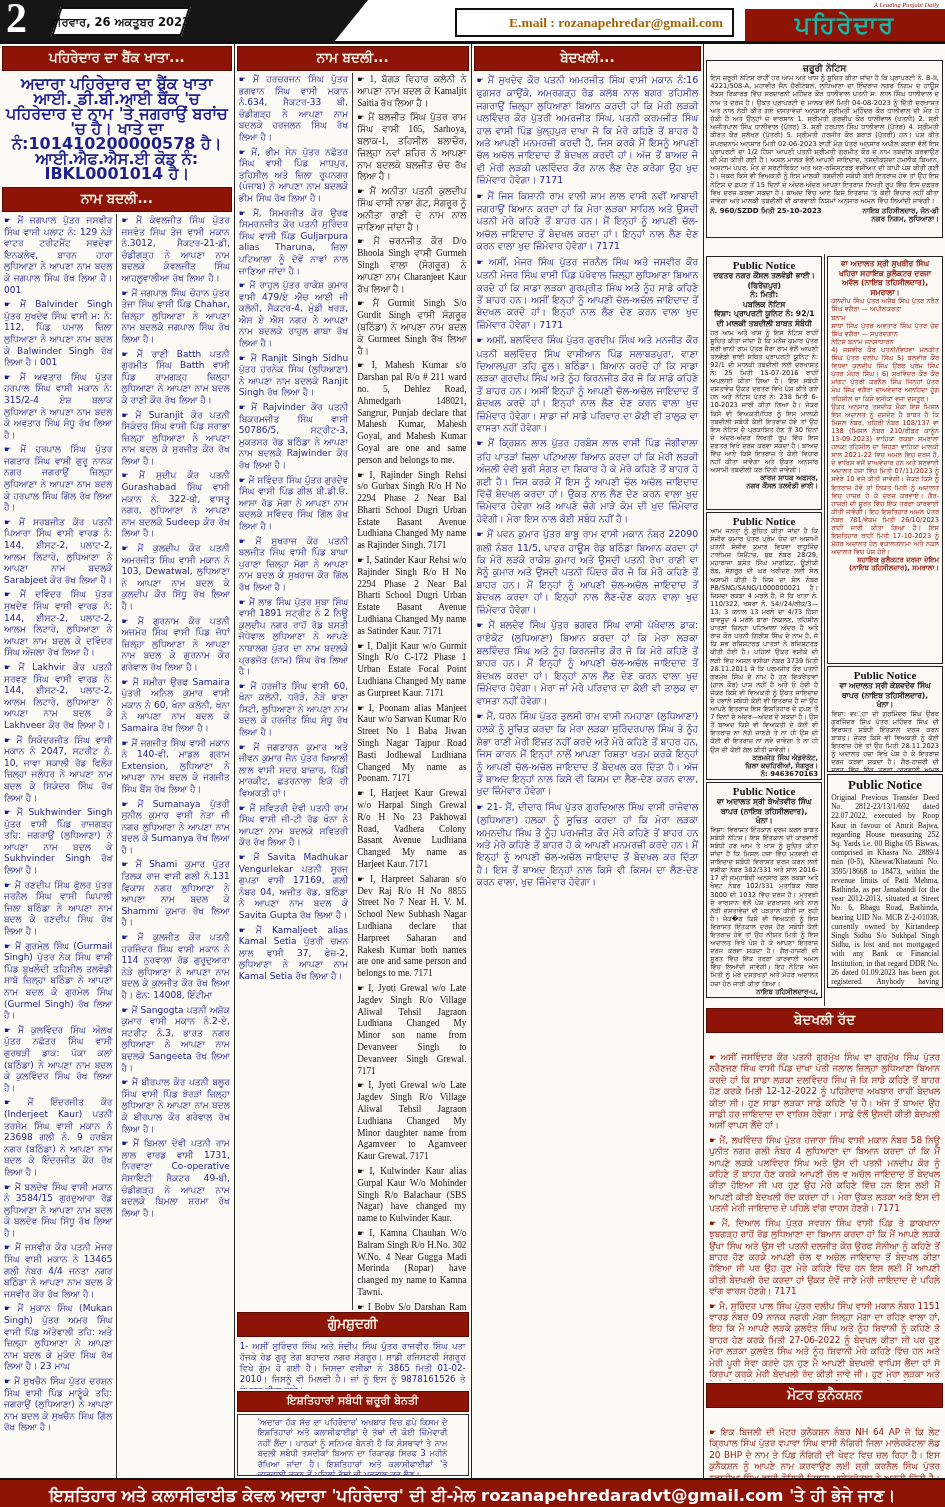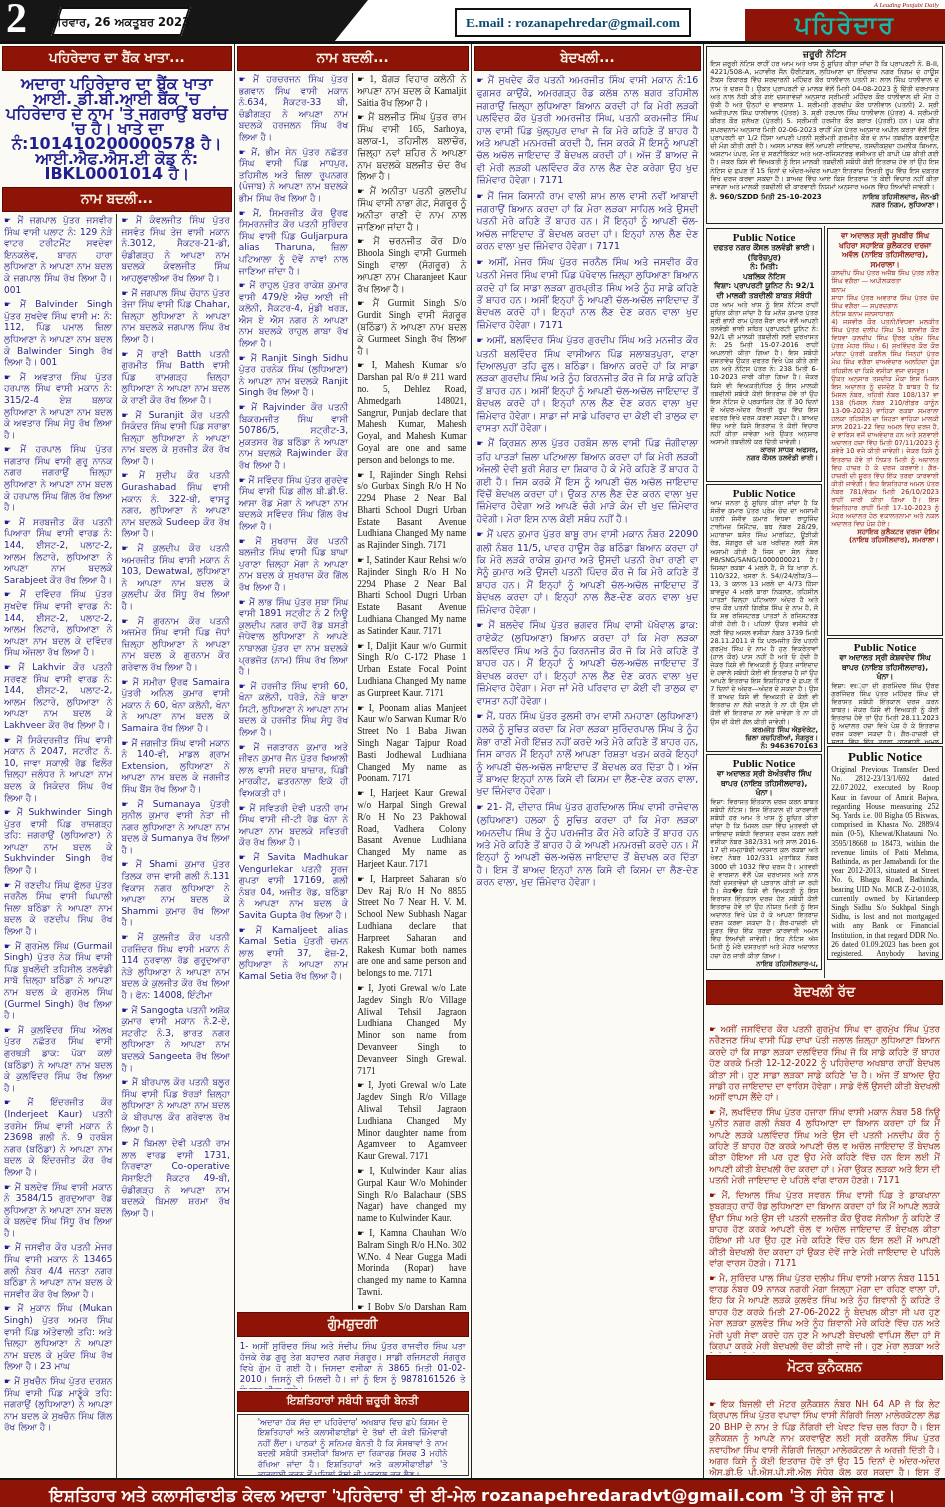--- a/index.html
+++ b/index.html
@@ -11,21 +11,21 @@
   .mh-black{position:absolute;left:0;top:0;height:41px;width:368px;background:#161616;
             clip-path:polygon(0 0,100% 0,91% 100%,0 100%);}
   .page-num{position:absolute;left:6px;top:-6px;color:#fff;font-family:"Liberation Serif",serif;
             font-weight:bold;font-size:42px;z-index:3;}
   .date-pill{position:absolute;left:56px;top:7px;width:126px;height:25px;background:#fff;
              border:2px solid #111;transform:skewX(-18deg);z-index:2;
              display:flex;align-items:center;justify-content:center;}
   .date-pill span{transform:skewX(18deg);font-weight:bold;font-size:11.5px;color:#111;white-space:nowrap;}
   .email-box{position:absolute;left:455px;top:8px;width:232px;height:25px;border:2px solid #111;
              background:#fff;display:flex;align-items:center;justify-content:center;
-             font-family:"Liberation Serif",serif;font-weight:bold;font-size:13.5px;color:#0c4a6e;}
+             font-family:"Liberation Serif",serif;font-weight:bold;font-size:13.5px;color:#a16207;padding-left:43px;}
   .logo-blk{position:absolute;right:0;top:0;width:200px;height:41px;background:#fff;}
   .logo-tag{height:9px;text-align:right;padding-right:6px;font-size:6.5px;font-style:italic;
             color:#8e1408;font-family:"Liberation Serif",serif;line-height:9px;}
   .logo-red{height:32px;background:#8e1408;color:#14b8a6;display:flex;align-items:center;
             justify-content:center;font-weight:bold;font-size:24px;letter-spacing:2px;}
   
   .main{display:flex;height:1434px;overflow:hidden;}
   .blk{overflow:hidden;display:flex;flex-direction:column;}
   .blk-l{width:234px;border-right:1px solid #222;}
   .blk-m{width:236px;border-right:1px solid #222;}
@@ -42,21 +42,21 @@
   .ad::before{content:"☛ ";font-size:8px;}
   .col4 .ad{font-family:"Liberation Serif",serif;color:#161616;font-size:9.3px;line-height:11.8px;}
   .ev-list{flex:1;overflow:hidden;padding:1px 5px;}
   .ev-list .ad{font-size:9.4px;line-height:12.4px;}
   .mini-body{color:#1f1f8f;font-size:8.6px;line-height:11px;text-align:justify;
              padding:2px 5px;flex:none;overflow:hidden;}
   .adreq-box{border:1px solid #333;margin:0 2px 2px;padding:2px 20px;color:#1f1f8f;
              font-size:8.2px;line-height:10.4px;text-align:justify;flex:none;height:56px;overflow:hidden;}
   .adreq-sign{text-align:right;font-weight:bold;}
   
-  .urgent{border:1px solid #222;margin:2px 2px;padding:2px 3px;flex:none;height:172px;overflow:hidden;}
+  .urgent{border:1px solid #222;margin:16px 2px;padding:2px 3px;flex:none;height:172px;overflow:hidden;}
   .urgent-title{text-align:center;font-weight:bold;font-size:9px;color:#111;}
   .urgent-body{font-size:6.7px;line-height:8.2px;text-align:justify;color:#181818;}
   .urgent-foot{display:flex;justify-content:space-between;font-size:7px;font-weight:bold;color:#181818;margin-top:2px;}
   .pnrow{display:flex;flex:none;overflow:hidden;}
   .pncol{width:50%;overflow:hidden;}
   .pncol + .pncol{border-left:1px solid #333;}
   .pnbox{border:1.5px solid #222;margin:2px 2px;padding:2px 3px;overflow:hidden;}
   .pn-title{text-align:center;font-weight:bold;font-family:"Liberation Serif",serif;font-size:11px;color:#111;}
   .pn-head{text-align:center;font-weight:bold;font-size:7.6px;line-height:9.6px;color:#111;white-space:pre-line;}
   .pn-body{font-size:6.6px;line-height:8.1px;text-align:justify;color:#181818;}

